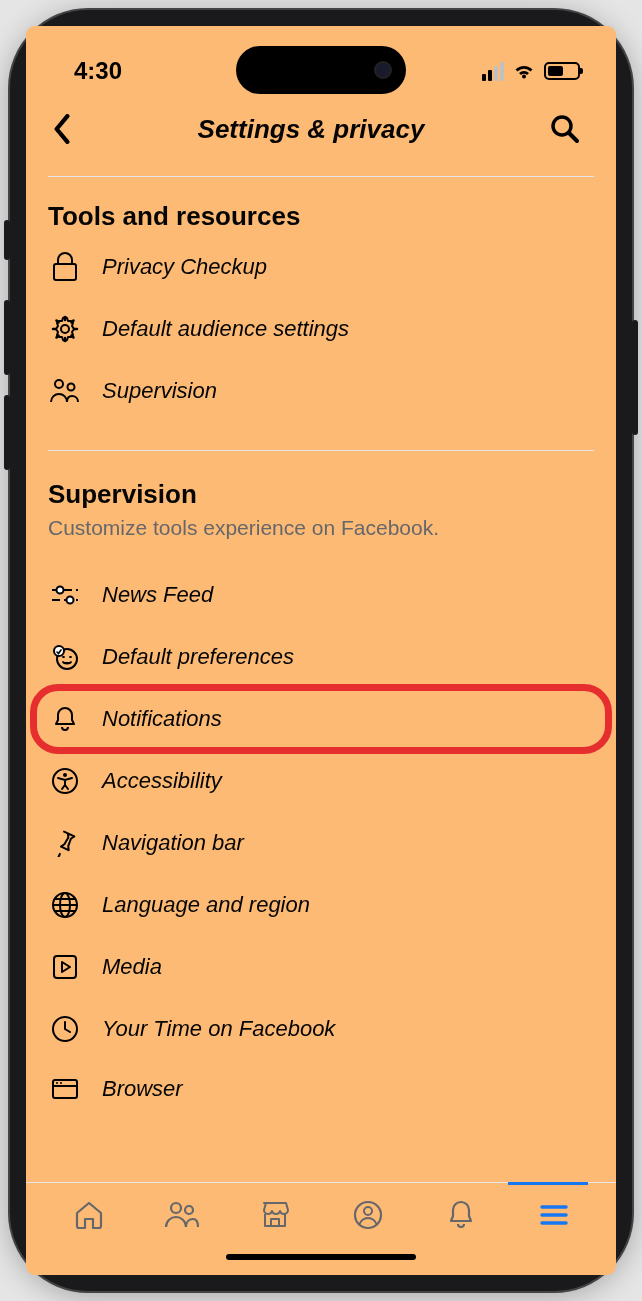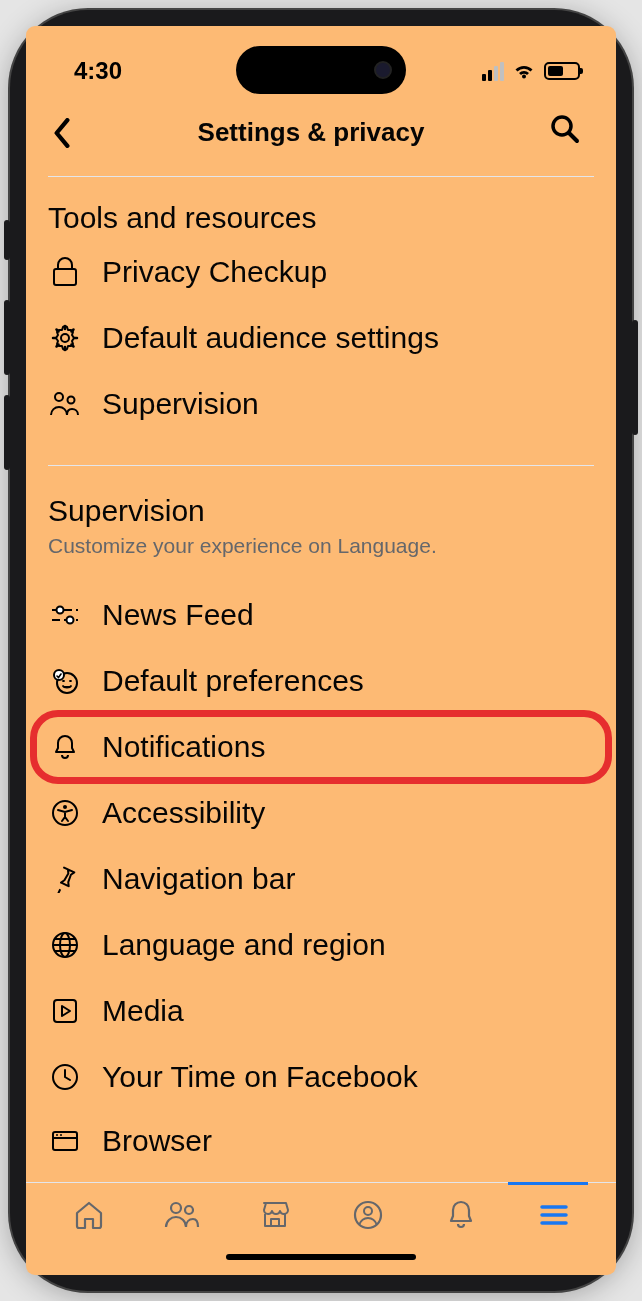--- a/index.html
+++ b/index.html
@@ -92,43 +92,44 @@
       right: -5px;
       top: 4px;
       width: 3px;
       height: 6px;
       background: #000;
       border-radius: 0 2px 2px 0;
     }
     .battery-fill { width: 55%; height: 100%; background: #000; border-radius: 2px; }
     .nav-header {
       display: flex;
-      align-items: flex-end;
+      align-items: flex-start;
       justify-content: space-between;
       padding: 18px 36px 18px 26px;
+      font-style: italic;
     }
     .back-chevron svg { display: block; }
     .page-title {
       font-size: 26px;
       font-weight: 700;
       color: #050505;
     }
     .content {
       flex: 1;
       overflow: hidden;
       padding: 0 22px;
     }
     .hr {
       height: 1px;
       background: #e4e6eb;
       margin: 10px 0 24px 0;
     }
     .section-title {
-      font-size: 30px;
-      font-weight: 400;
+      font-size: 26px;
+      font-weight: 700;
       color: #050505;
       margin-bottom: 4px;
     }
     .section-desc {
       font-size: 21px;
       color: #65676b;
       margin-bottom: 22px;
       line-height: 1.35;
     }
     .list-item {
@@ -140,23 +141,24 @@
     .icon-slot {
       width: 30px;
       height: 30px;
       display: flex;
       align-items: center;
       justify-content: center;
       flex-shrink: 0;
     }
     .icon-slot svg { display: block; }
     .item-label {
-      font-size: 30px;
+      font-size: 22px;
       color: #050505;
       font-weight: 400;
+      font-style: italic;
     }
     .section-gap { height: 28px; }
     .section-hr { height: 1px; background: #e4e6eb; margin-bottom: 28px;}
     .highlight-wrap {
       position: relative;
       margin: -4px -18px;
       padding: 4px 18px;
     }
     .highlight-border {
       position: absolute;
@@ -283,21 +285,21 @@
           </div>
           <span class="item-label">Supervision</span>
         </div>
       </div>
 
       <div class="section-gap"></div>
       <div class="section-hr"></div>
 
       <div>
         <div class="section-title">Supervision</div>
-        <div class="section-desc">Customize your experience on Language.</div>
+        <div class="section-desc">Customize tools experience on Facebook.</div>
 
         <div class="list-item">
           <div class="icon-slot">
             <svg width="30" height="22" viewBox="0 0 30 22">
                 <line x1="2" y1="6" x2="28" y2="6" stroke="#000" stroke-width="2" stroke-dasharray="8 4"></line>
                 <circle cx="10" cy="6" r="3.5" stroke="#000" stroke-width="2" fill="#fff"></circle>
                 <line x1="2" y1="16" x2="28" y2="16" stroke="#000" stroke-width="2" stroke-dasharray="8 4"></line>
                 <circle cx="20" cy="16" r="3.5" stroke="#000" stroke-width="2" fill="#fff"></circle>
               </svg>
           </div>

